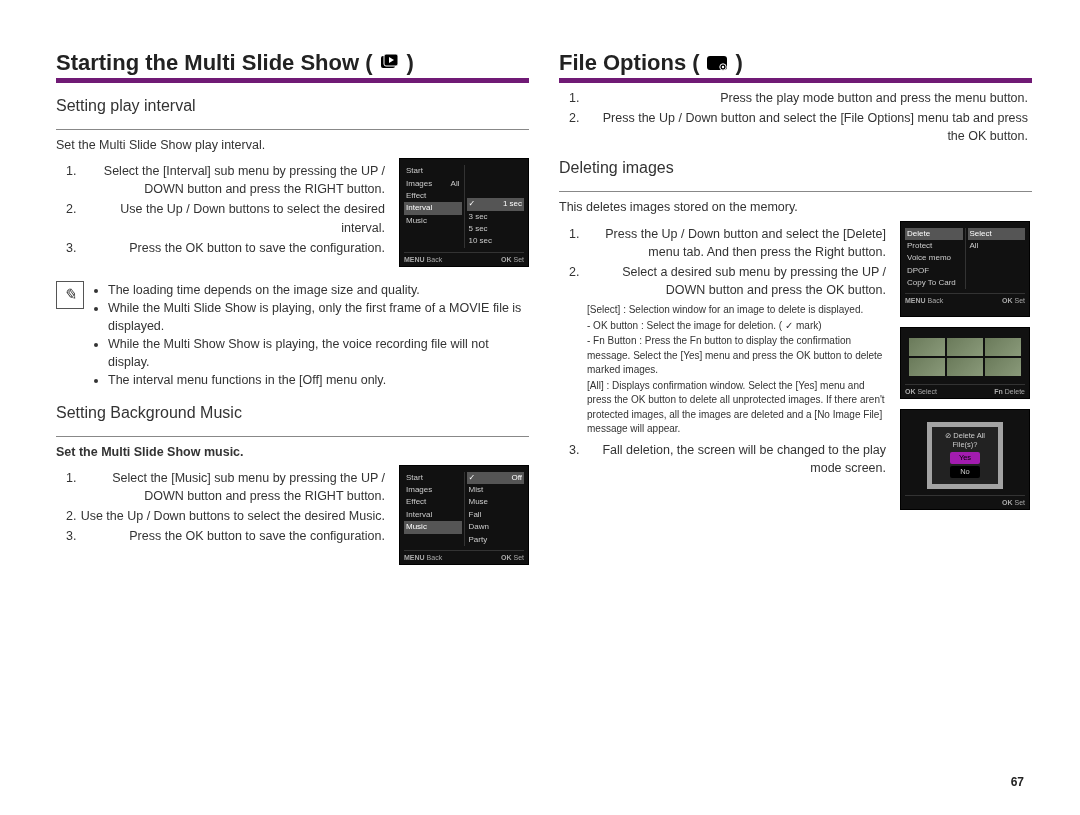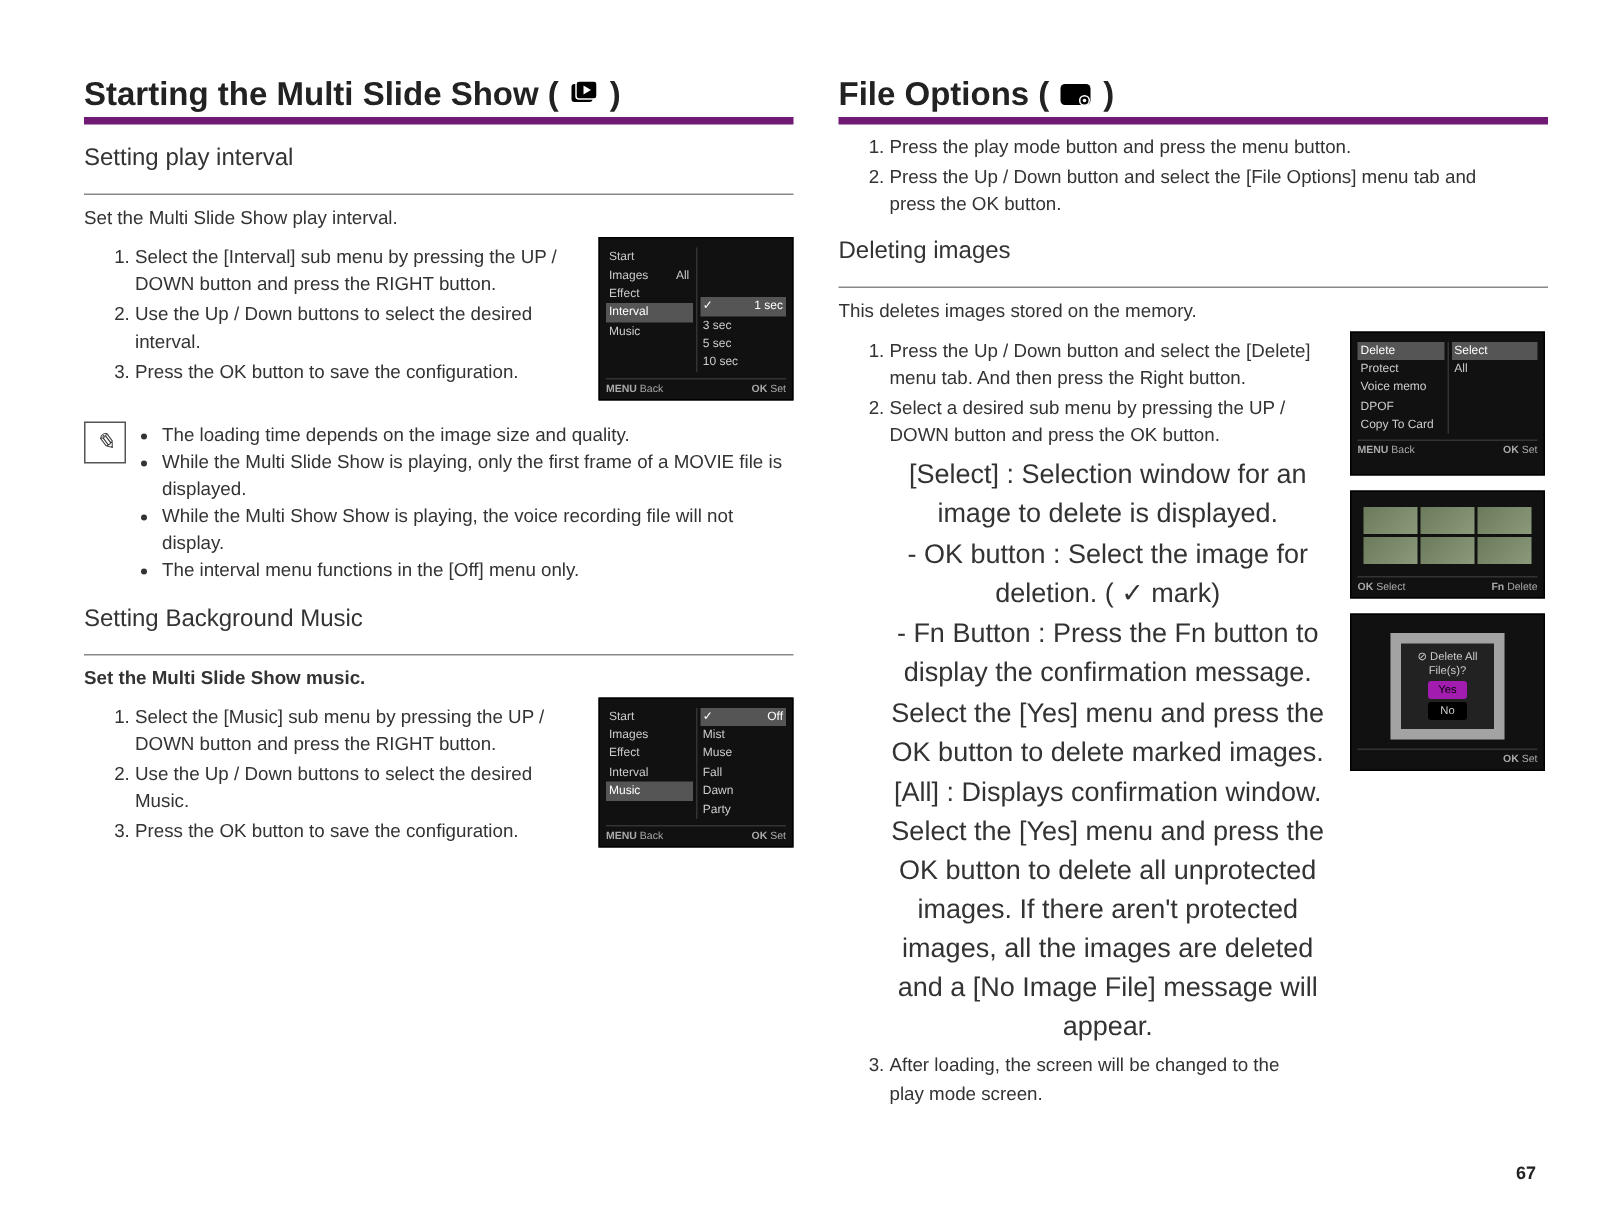--- a/index.html
+++ b/index.html
@@ -44,22 +44,23 @@
     border-bottom: 1px solid #888;
     padding-bottom: 14px;
   }
   p, li {
     font-size: 12.5px;
     line-height: 1.45;
     color: #333;
   }
   p { margin: 4px 0; }
   ol {
-    margin: 4px 14px;
+    margin: 4px 4px;
     padding-left: 20px;
+    text-align: right;
   }
   ol.compact li { margin-bottom: 2px; }
   .row {
     display: flex;
     gap: 10px;
     align-items: flex-start;
   }
   .row .text { flex: 1; }
   .screenshot {
     background: #111;
@@ -128,38 +129,37 @@
   .page-num {
     position: absolute;
     bottom: 26px;
     right: 56px;
     font-size: 12px;
     font-weight: bold;
     color: #222;
   }
   .sub {
     padding-left: 28px;
-    font-size: 18px;
+    font-size: 10px;
     line-height: 1.45;
-    text-align: center;
   }
   .sub div { margin: 1px 0; }
   .thumbs {
     display: grid;
     grid-template-columns: repeat(3,1fr);
     gap: 2px;
     padding: 4px;
   }
   .thumbs div {
     background: linear-gradient(135deg,#6a7a5a,#8a9a7a);
     height: 18px;
   }
   .dialog {
     background: #222;
-    border: 7px solid #a3a3a3;
+    border: 5px solid #a3a3a3;
     padding: 4px;
     margin: 6px 22px;
     font-size: 7.5px;
     text-align: center;
   }
   .dialog .btn {
     background: #000000;
     margin: 2px 14px;
     padding: 1px 0;
     border-radius: 2px;
@@ -298,21 +298,21 @@
           <li>Press the Up / Down button and select the [Delete] menu tab. And then press the Right button.</li>
           <li>Select a desired sub menu by pressing the UP / DOWN button and press the OK button.</li>
         </ol>
         <div class="sub">
           <div>[Select] : Selection window for an image to delete is displayed.</div>
           <div>- OK button : Select the image for deletion. ( ✓ mark)</div>
           <div>- Fn Button : Press the Fn button to display the confirmation message. Select the [Yes] menu and press the OK button to delete marked images.</div>
           <div>[All] : Displays confirmation window. Select the [Yes] menu and press the OK button to delete all unprotected images. If there aren't protected images, all the images are deleted and a [No Image File] message will appear.</div>
         </div>
         <ol start="3" class="compact">
-          <li>After loading, the screen will be changed to the play mode screen.</li>
+          <li>Fall deletion, the screen will be changed to the play mode screen.</li>
         </ol>
       </div>
 
       <div class="right-stack" style="width:132px;flex-shrink:0;">
         <div class="screenshot tall">
           <div class="two-col">
             <div class="left">
               <div class="menu-item sel">Delete</div>
               <div class="menu-item">Protect</div>
               <div class="menu-item">Voice memo</div>

